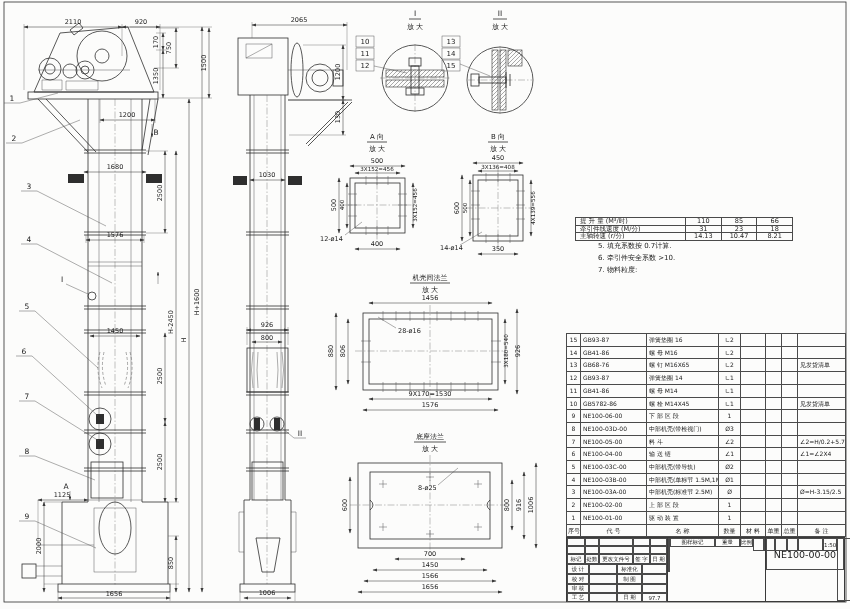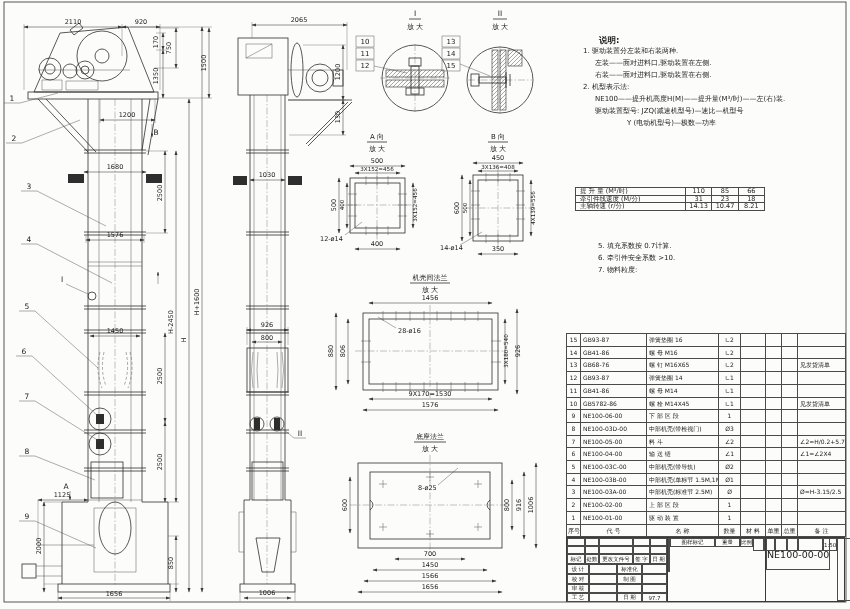--- a/index.html
+++ b/index.html
@@ -32,21 +32,21 @@
   .gt td.lb{text-align:left;padding-left:4px}
   .bomt td{border:1px solid #4a4a4a;font-size:6px;height:11.7px;line-height:11.7px;
            padding:0 1px;overflow:hidden;white-space:nowrap;text-align:center}
   .bomt td.lf{text-align:left;padding-left:2px}
   .tb{position:absolute;left:566px;top:537px;width:279px;height:65px;border:1px solid #3a3a3a;
       box-sizing:border-box;display:flex}
   .tb .cell{border:.5px solid #4a4a4a;box-sizing:border-box;overflow:hidden;
             font-size:5.5px;display:flex;align-items:center;justify-content:center;white-space:nowrap}
   .colL{width:100px;display:flex;flex-direction:column}
   .colM{width:97px;display:flex;border-left:1px solid #3a3a3a}
-  .colR{flex:1;display:flex;border-left:1px solid #3a3a3a}
+  .colR{flex:1;display:flex;flex-direction:column;border-left:1px solid #3a3a3a}
   .rw{display:flex;flex:0 0 auto}
 </style>
 </head>
 <body>
 
 <div id="sheet">
 
 <svg width="850" height="609" viewBox="0 0 850 609">
   <defs>
     <marker id="ar" markerWidth="9" markerHeight="6" refX="8" refY="3" orient="auto-start-reverse">
@@ -341,33 +341,23 @@
     <text class="dt" transform="rotate(-90 509 505)" x="509" y="505">800</text>
     <text class="dt" transform="rotate(-90 521 505)" x="521" y="505">916</text>
     <text class="dt" transform="rotate(-90 533 505)" x="533" y="505">1006</text>
     <text class="dt" x="430" y="556">700</text>
     <text class="dt" x="430" y="567">1450</text>
     <text class="dt" x="430" y="578">1566</text>
     <text class="dt" x="430" y="589">1656</text>
   </g>
 </svg>
 
-<div class="blk" style="left:583px;top:36px;width:262px">
-  <div class="h1">说明:</div>
-  <div class="nl">1. 驱动装置分左装和右装两种.</div>
-  <div class="nl i1">左装——面对进料口,驱动装置在左侧.</div>
-  <div class="nl i1">右装——面对进料口,驱动装置在右侧.</div>
-  <div class="nl">2. 机型表示法:</div>
-  <div class="nl i1">NE100——提升机高度H(M)——提升量(M³/时)——左(右)装.</div>
-  <div class="nl i1">驱动装置型号: JZQ(减速机型号)—速比—机型号</div>
-  <div class="nl i2">Y (电动机型号)—极数—功率</div>
-</div>
-
-
-<table class="gt blk" style="left:575px;top:187px;width:190px">
+
+
+<table class="gt blk" style="left:575px;top:217px;width:218px">
   <tbody>
         <tr>
     <td class="lb" style="width:104px">提 升 量 (M³/时)</td>
     <td>110</td>
     <td>85</td>
     <td>66</td>
   </tr>
   <tr>
     <td class="lb">牵引件线速度 (M/分)</td>
     <td>31</td>

